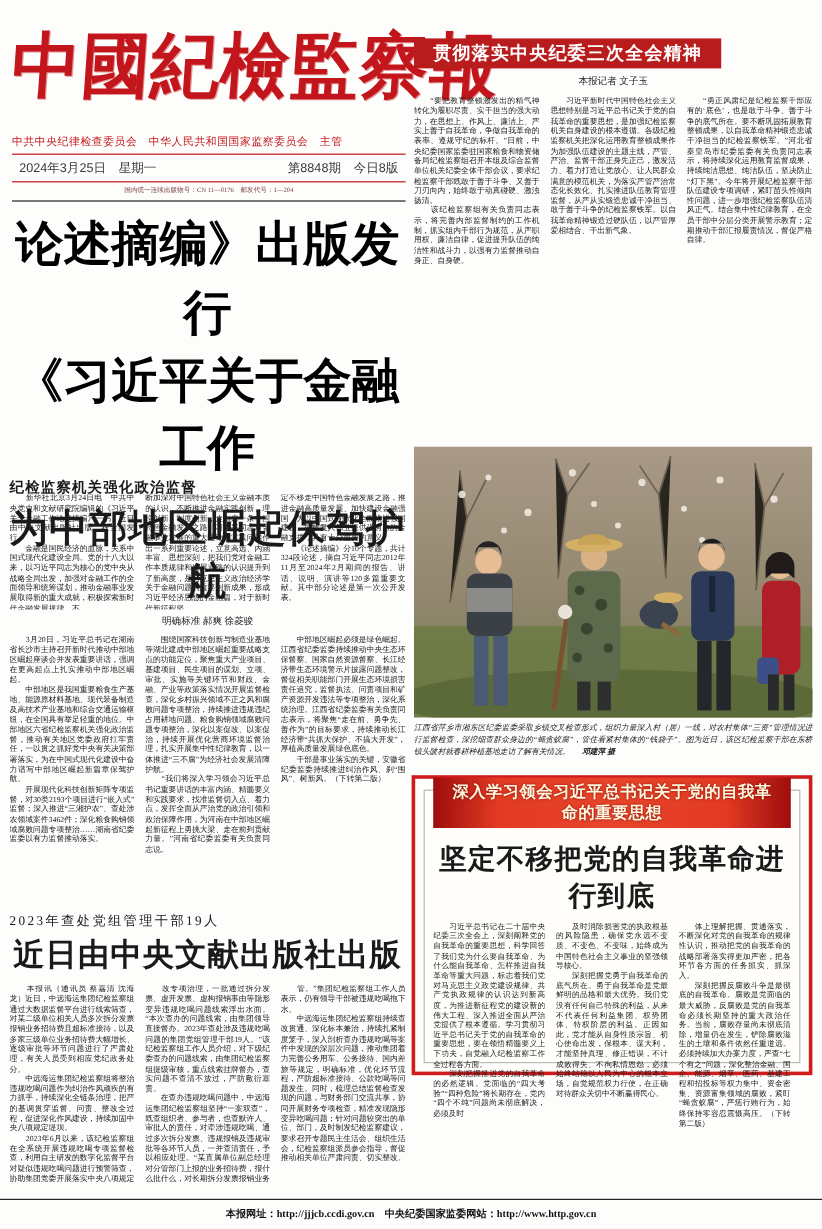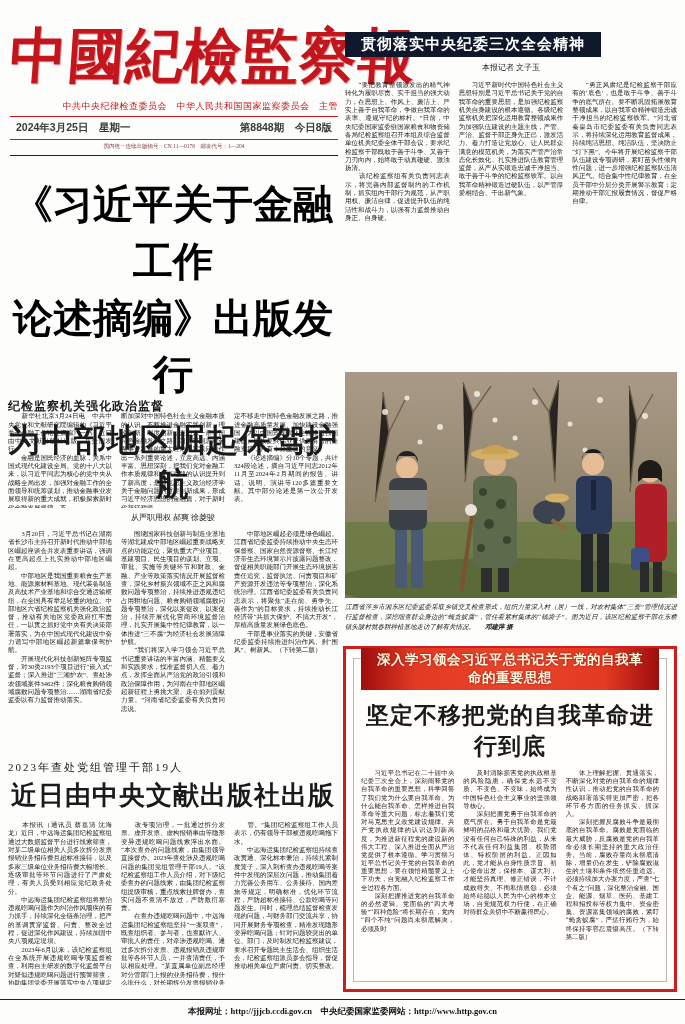--- a/index.html
+++ b/index.html
@@ -5,30 +5,30 @@
   html,body{margin:0;padding:0;}
   body{width:685px;height:1024px;background:#fdfdfc;position:relative;overflow:hidden;
        font-family:"Liberation Serif","DejaVu Serif",serif;color:#1a1a1a;}
   .abs{position:absolute;}
 
   
   .masthead{left:10px;top:18px;width:328px;}
   .logo{font-family:"DejaVu Serif",serif;font-weight:900;color:#c3161c;font-size:57px;
         letter-spacing:1px;line-height:1.3;transform:skewX(-4deg) scaleY(1.04);
         transform-origin:left center;text-shadow:1px 1px 0 rgba(195,22,28,.45);white-space:nowrap;}
-  .supervisor{color:#c3161c;font-size:9px;text-align:right;letter-spacing:.5px;margin-top:8px;
+  .supervisor{color:#c3161c;font-size:9px;text-align:left;letter-spacing:.5px;margin-top:20px;
               font-family:Liberation Sans, sans-serif;}
   .red-rule{border:none;border-top:1.5px solid #c3161c;margin:3px 0;}
   .date-row{display:flex;justify-content:space-between;font-size:10.5px;color:#3a3a3a;
-            font-family:"Liberation Sans",sans-serif;padding:1px 6px;font-weight:bold;}
+            font-family:"Liberation Sans",sans-serif;padding:1px 6px;font-weight:normal;}
   .issue-line{font-size:5.5px;color:#7a3b3b;text-align:center;margin-top:2px;}
   .mast-bottom{border:none;border-top:1.2px solid #222;margin-top:5px;}
 
   
-  .kicker-box{display:inline-block;background:#0f172a;color:#fff;font-weight:bold;font-size:15px;
+  .kicker-box{display:inline-block;background:#b91c1c;color:#fff;font-weight:bold;font-size:15px;
               padding:3px 16px;letter-spacing:1px;font-family:"Liberation Sans",sans-serif;}
   .headline-serif{font-weight:bold;text-align:center;letter-spacing:1px;}
   .byline{font-size:8px;text-align:center;color:#222;margin-top:5px;}
   .body-cols{display:flex;gap:9px;overflow:hidden;}
   .body-cols>div{flex:1;font-size:6.5px;line-height:1.28;text-align:justify;color:#191919;
                  white-space:pre-line;overflow:hidden;}
 
   
   .tr-article{left:345px;top:32px;width:332px;}
   .tr-article .headline-serif{font-size:25px;margin-top:9px;}
@@ -52,21 +52,21 @@
   .bottom-article .headline-serif{font-size:26px;margin-top:3px;}
   .bottom-article .body-cols{height:164px;margin-top:8px;}
 
   
   .photo-block{left:345px;top:372px;width:332px;}
   .photo-frame{width:332px;height:226px;display:block;}
   .caption{font-size:6.5px;line-height:1.55;text-align:justify;font-style:italic;color:#222;margin-top:4px;}
   .credit{font-weight:bold;margin-left:10px;white-space:nowrap;}
 
   
-  .redbox{left:343px;top:646px;width:334px;height:346px;border:3.5px solid #cf1d1d;
+  .redbox{left:343px;top:646px;width:334px;height:250px;border:3.5px solid #cf1d1d;
           box-sizing:border-box;background:#fffefb;}
   .redbox-inner{position:relative;margin:9px 7px 7px 7px;height:calc(100% - 16px);
                 border:1px solid #b9b9b9;box-sizing:border-box;padding:0 7px;}
   .banner-wrap{position:relative;text-align:center;margin-top:-11px;}
   .banner{display:inline-block;background:linear-gradient(90deg,#9e0d0d,#e23a23 18%,#e8452a 50%,#e23a23 82%,#9e0d0d);
           color:#fff8dd;font-weight:bold;font-size:13.5px;letter-spacing:.5px;padding:3px 14px;
           font-family:"Liberation Sans",sans-serif;text-shadow:0 0 2px #7d0b0b;}
   .redbox .headline-serif{font-size:23px;margin-top:10px;}
   .redbox .body-cols{height:236px;margin-top:7px;}
   .redbox .body-cols>div{font-size:6.4px;}
@@ -98,36 +98,36 @@
   <div class="body-cols">
     <div>　　“要把教育整顿激发出的精气神转化为履职尽责、实干担当的强大动力，在思想上、作风上、廉洁上、严实上善于自我革命，争做自我革命的表率、遵规守纪的标杆。”日前，中央纪委国家监委驻国家粮食和物资储备局纪检监察组召开本组及综合监督单位机关纪委全体干部会议，要求纪检监察干部既敢于善于斗争、又善于刀刃向内，始终敢于动真碰硬、激浊扬清。
 　　该纪检监察组有关负责同志表示，将完善内部监督制约的工作机制，抓实组内干部行为规范，从严职用权、廉洁自律，促进提升队伍的纯洁性和战斗力，以强有力监督推动自身正、自身硬。</div>
     <div>　　习近平新时代中国特色社会主义思想特别是习近平总书记关于党的自我革命的重要思想，是加强纪检监察机关自身建设的根本遵循。各级纪检监察机关把深化运用教育整顿成果作为加强队伍建设的主题主线，严管、严治、监督干部正身先正己，激发活力、着力打造让党放心、让人民群众满意的模范机关，为落实严管严治常态化长效化、扎实推进队伍教育管理监督，从严从实锻造忠诚干净担当、敢于善于斗争的纪检监察铁军。以自我革命精神锻造过硬队伍，以严管厚爱相结合、干出新气象。</div>
     <div>　　“勇正风肃纪是纪检监察干部应有的‘底色’，也是敢于斗争、善于斗争的底气所在。要不断巩固拓展教育整顿成果，以自我革命精神锻造忠诚干净担当的纪检监察铁军。”河北省秦皇岛市纪委监委有关负责同志表示，将持续深化运用教育监督成果，持续纯洁思想、纯洁队伍，坚决防止“灯下黑”。今年将开展纪检监察干部队伍建设专项调研，紧盯苗头性倾向性问题，进一步增强纪检监察队伍清风正气。结合集中性纪律教育，在全员干部中分层分类开展警示教育；定期推动干部汇报履责情况，督促严格自律。</div>
   </div>
 </div>
 
 <div class="abs lead">
   <div class="lead-title">
+    <div>论述摘编》出版发行</div>
     <div>《习近平关于金融工作</div>
-    <div>论述摘编》出版发行</div>
   </div>
   <div class="body-cols">
     <div>　　新华社北京3月24日电　中共中央党史和文献研究院编辑的《习近平关于金融工作论述摘编》一书，近日由中央文献出版社出版，在全国发行。
 　　金融是国民经济的血脉，关系中国式现代化建设全局。党的十八大以来，以习近平同志为核心的党中央从战略全局出发，加强对金融工作的全面领导和统筹谋划，推动金融事业发展取得新的重大成就，积极探索新时代金融发展规律，不</div>
     <div>断加深对中国特色社会主义金融本质的认识，不断推进金融实践创新、理论创新、制度创新，走出来一条中国特色金融发展之路。习近平同志对金融事业发展的重大理论和实践问题作出一系列重要论述，立意高远、内涵丰富、思想深刻，把我们党对金融工作本质规律和发展道路的认识提升到了新高度，是马克思主义政治经济学关于金融问题的重要创新成果，形成习近平经济思想的金融篇，对于新时代新征程坚</div>
     <div>定不移走中国特色金融发展之路，推进金融高质量发展、加快建设金融强国，为以中国式现代化全面推进强国建设、民族复兴伟业提供强有力的金融支撑，具有十分重要的意义。
 　　《论述摘编》分10个专题，共计324段论述，摘自习近平同志2012年11月至2024年2月期间的报告、讲话、说明、演讲等120多篇重要文献。其中部分论述是第一次公开发表。</div>
   </div>
 </div>
 
 <div class="abs central">
   <div class="small-kicker">纪检监察机关强化政治监督</div>
   <div class="headline-serif">为中部地区崛起保驾护航</div>
-  <div class="byline">从严职用权 郝爽 徐菱骏</div>
+  <div class="byline">明确标准 郝爽 徐菱骏</div>
   <div class="body-cols">
     <div>　　3月20日，习近平总书记在湖南省长沙市主持召开新时代推动中部地区崛起座谈会并发表重要讲话，强调在更高起点上扎实推动中部地区崛起。
 　　中部地区是我国重要粮食生产基地、能源原材料基地、现代装备制造及高技术产业基地和综合交通运输枢纽，在全国具有举足轻重的地位。中部地区六省纪检监察机关强化政治监督，推动有关地区党委政府扛牢责任，一以贯之抓好党中央有关决策部署落实，为在中国式现代化建设中奋力谱写中部地区崛起新篇章保驾护航。
 　　开展现代化科技创新矩阵专项监督，对30类2193个项目进行“嵌入式”监督；深入推进“三湘护农”、查处涉农领域案件3462件；深化粮食购销领域腐败问题专项整治……湖南省纪委监委以有力监督推动落实。</div>
     <div>　　围绕国家科技创新与制造业基地等湖北建成中部地区崛起重要战略支点的功能定位，聚焦重大产业项目、基建项目、民生项目的谋划、立项、审批、实施等关键环节和财政、金融、产业等政策落实情况开展监督检查，深化乡村振兴领域不正之风和腐败问题专项整治，持续推进违规违纪占用耕地问题、粮食购销领域腐败问题专项整治，深化以案促改、以案促治，持续开展优化营商环境监督治理，扎实开展集中性纪律教育，以一体推进“三不腐”为经济社会发展清障护航。
 　　“我们将深入学习领会习近平总书记重要讲话的丰富内涵、精髓要义和实践要求，找准监督切入点、着力点，发挥全面从严治党的政治引领和政治保障作用，为河南在中部地区崛起新征程上勇挑大梁、走在前列贡献力量。”河南省纪委监委有关负责同志说。</div>
     <div>　　中部地区崛起必须是绿色崛起。江西省纪委监委持续推动中央生态环保督察、国家自然资源督察、长江经济带生态环境警示片披露问题整改，督促相关职能部门开展生态环境损害责任追究，监督执法、问责项目和矿产资源开发违法等专项整治，深化系统治理。江西省纪委监委有关负责同志表示，将聚焦“走在前、勇争先、善作为”的目标要求，持续推动长江经济带“共抓大保护、不搞大开发”，厚植高质量发展绿色底色。
 　　干部是事业落实的关键，安徽省纪委监委持续推进纠治作风、刹“围风”、树新风。（下转第二版）</div>
   </div>
 </div>

